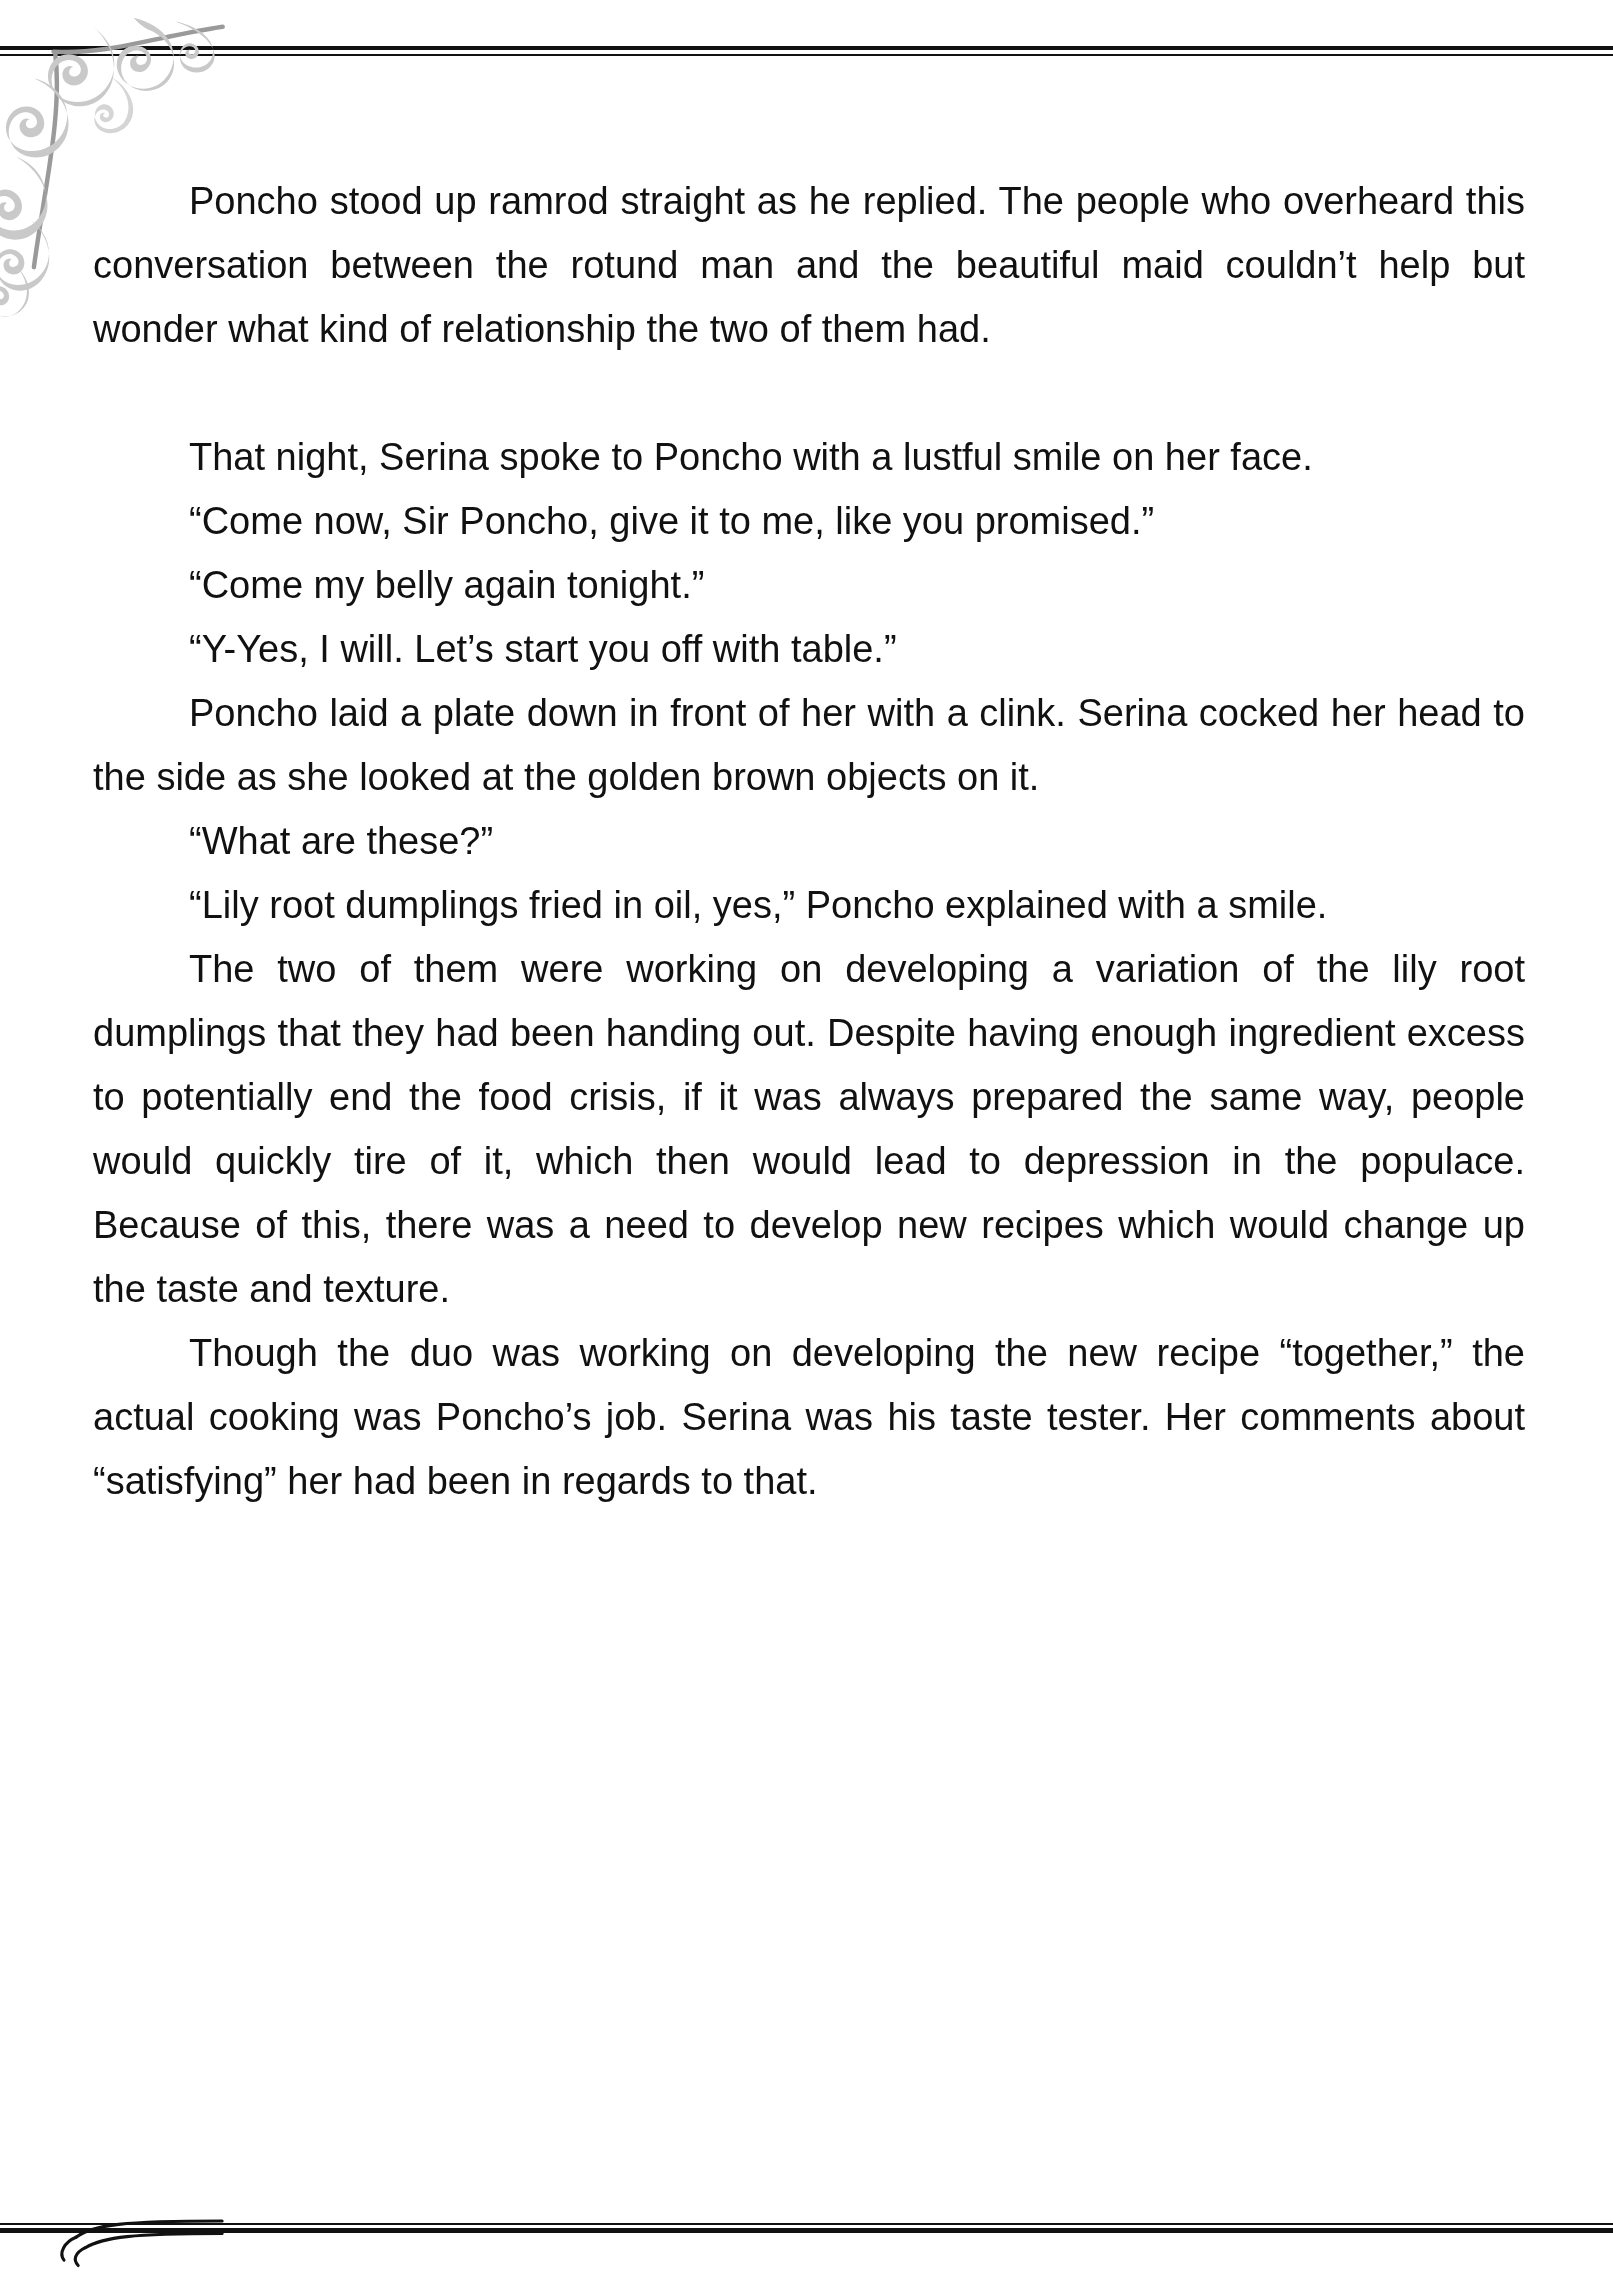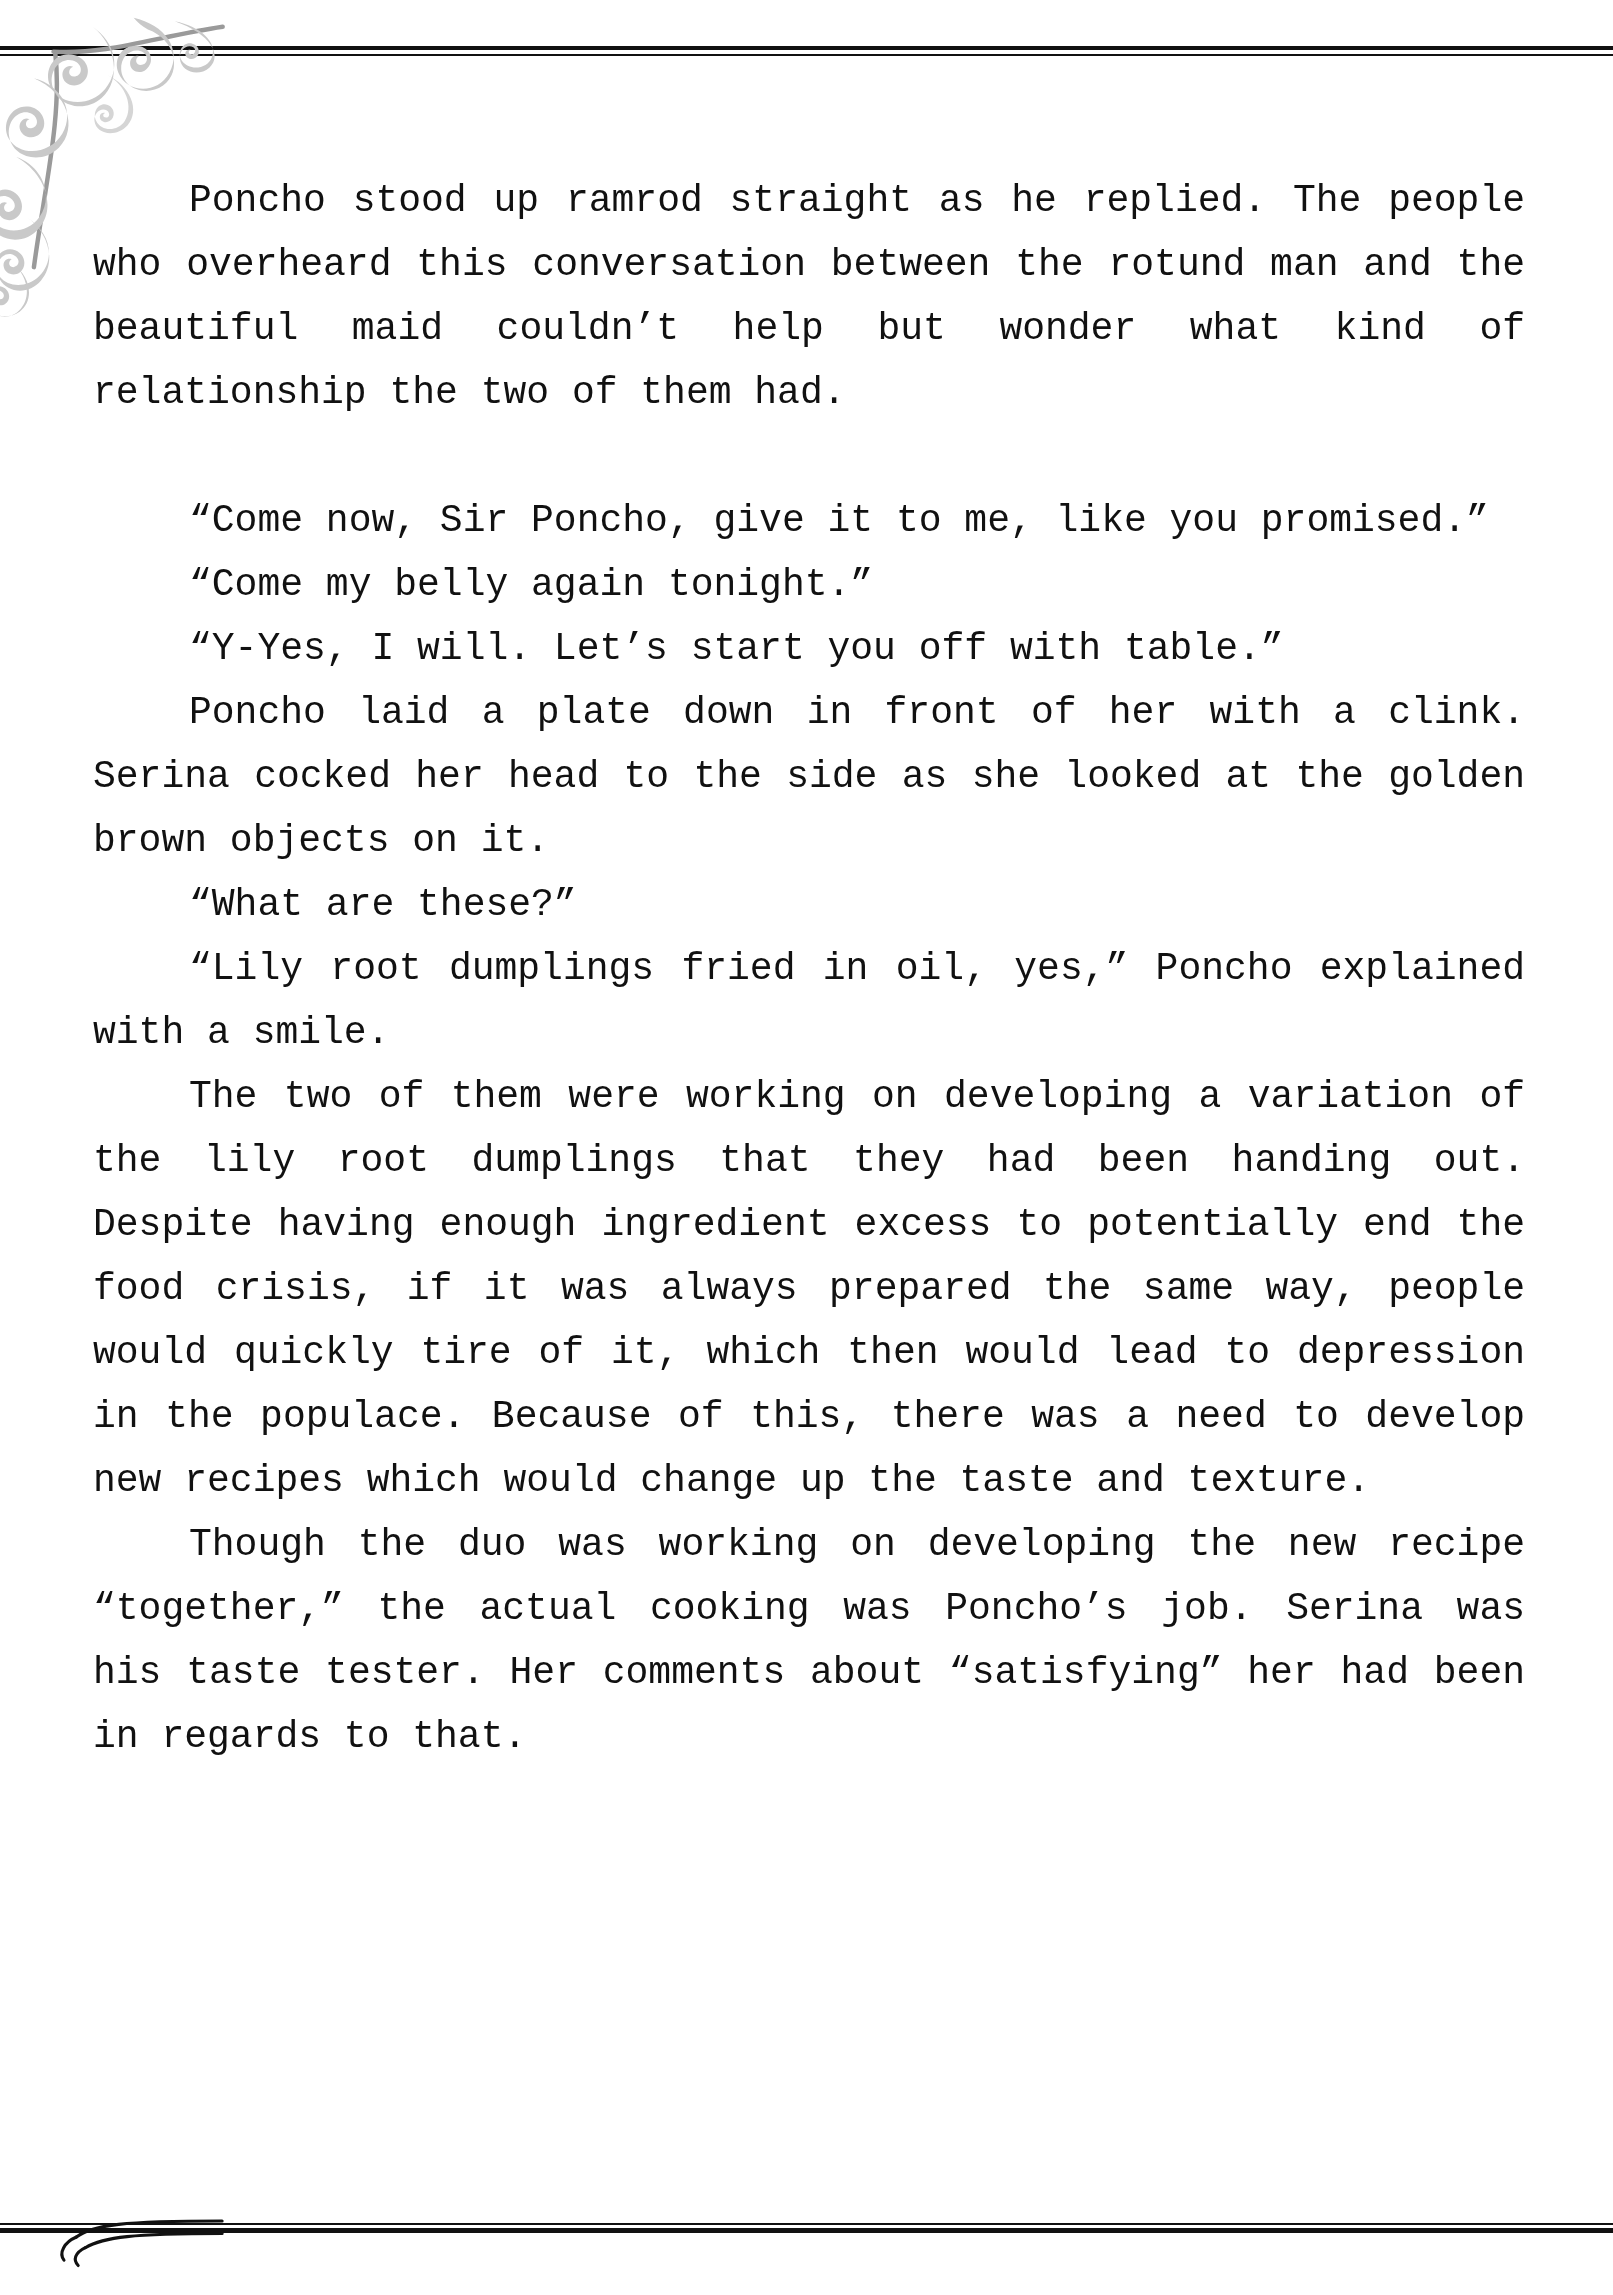--- a/index.html
+++ b/index.html
@@ -6,21 +6,21 @@
     margin: 0;
     padding: 0;
     background: #ffffff;
   }
   .page {
     position: relative;
     width: 1614px;
     height: 2295px;
     background: #ffffff;
     overflow: hidden;
-    font-family: Liberation Mono, monospace;
+    font-family: Liberation Sans, sans-serif;
   }
 
   
   .rule-top {
     position: absolute;
     left: 0;
     right: 0;
     top: 46px;
     height: 10.7px;
   }
@@ -124,20 +124,21 @@
       </g>
       <g fill="#d5d5d5" stroke="none">
         <path d="M120 84 C 142 96, 150 120, 140 136 C 132 148, 114 148, 108 136 C 103 126, 111 114, 121 118 C 129 121, 130 132, 123 136 C 118 139, 112 136, 112 131 C 112 128, 115 126, 118 127 C 115 128, 115 132, 119 132 C 123 132, 124 127, 120 124 C 113 120, 105 127, 106 136 C 108 151, 130 155, 143 141 C 158 124, 146 96, 120 84 Z"></path>
       </g>
     </svg>
   </div>
 
   <div class="text-column">
     <p class="para">Poncho stood up ramrod straight as he replied. The people who overheard this conversation between the rotund man and the beautiful maid couldn’t help but wonder what kind of relationship the two of them had.</p>
     <div class="spacer"></div>
+    <p class="para">That night, Serina spoke to Poncho with a lustful smile on her face.</p>
     <p class="para">“Come now, Sir Poncho, give it to me, like you promised.”</p>
     <p class="para">“Come my belly again tonight.”</p>
     <p class="para">“Y-Yes, I will. Let’s start you off with table.”</p>
     <p class="para">Poncho laid a plate down in front of her with a clink. Serina cocked her head to the side as she looked at the golden brown objects on it.</p>
     <p class="para">“What are these?”</p>
     <p class="para">“Lily root dumplings fried in oil, yes,” Poncho explained with a smile.</p>
     <p class="para">The two of them were working on developing a variation of the lily root dumplings that they had been handing out. Despite having enough ingredient excess to potentially end the food crisis, if it was always prepared the same way, people would quickly tire of it, which then would lead to depression in the populace. Because of this, there was a need to develop new recipes which would change up the taste and texture.</p>
     <p class="para">Though the duo was working on developing the new recipe “together,” the actual cooking was Poncho’s job. Serina was his taste tester. Her comments about “satisfying” her had been in regards to that.</p>
   </div>
 

